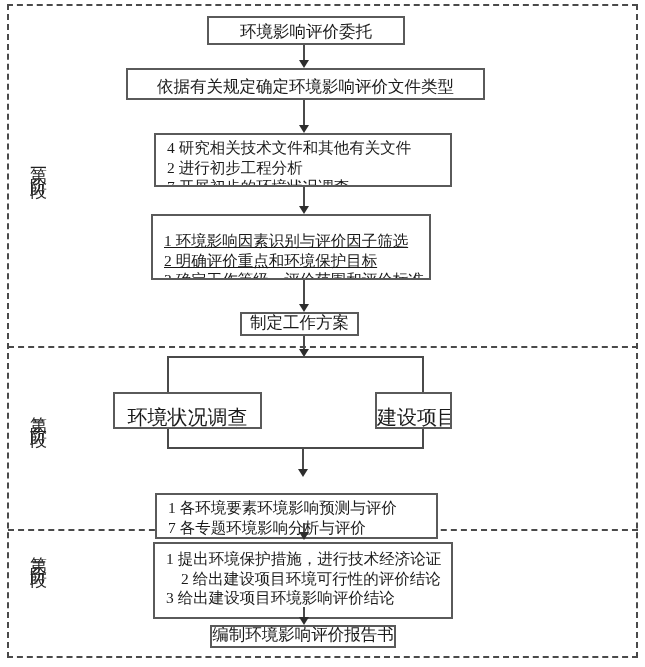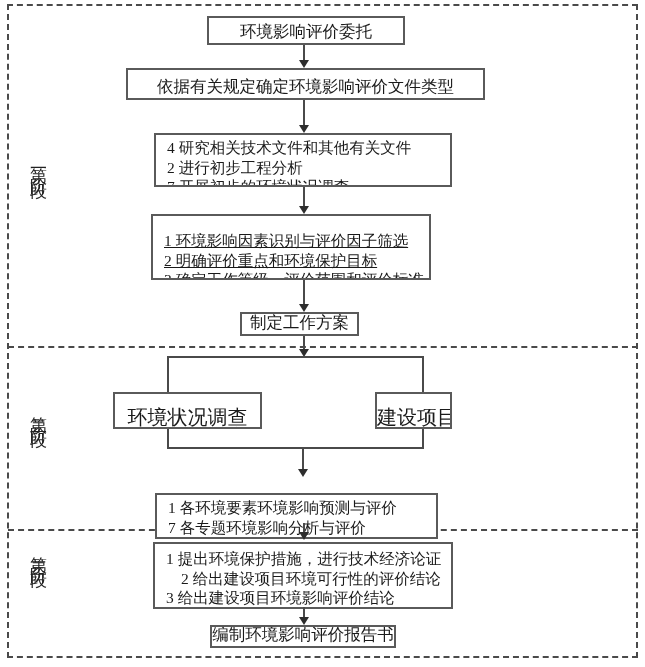--- a/index.html
+++ b/index.html
@@ -114,21 +114,21 @@
 
   <div class="fbox ctr-lines" style="left:375px;top:392px;width:77px;height:37px;">
     <div class="ln">建设项目</div>
   </div>
 
   <div class="fbox lines lines2" style="left:155px;top:477px;width:283px;height:46px;margin-top:16px;">
     <div class="ln">1 各环境要素环境影响预测与评价</div>
     <div class="ln">7 各专题环境影响分析与评价</div>
   </div>
 
-  <div class="fbox lines" style="left:153px;top:542px;width:300px;height:67px;padding-top:5px;">
+  <div class="fbox lines" style="left:153px;top:542px;width:300px;height:77px;padding-top:5px;">
     <div class="ln">1 提出环境保护措施，进行技术经济论证</div>
     <div class="ln indent">2 给出建设项目环境可行性的评价结论</div>
     <div class="ln">3 给出建设项目环境影响评价结论</div>
   </div>
 
   <div class="fbox center" style="left:210px;top:625px;width:186px;height:23px;">
     <span>编制环境影响评价报告书</span>
   </div>
 
   <div class="vline" style="left:303px;top:45px;height:16px;"></div>

